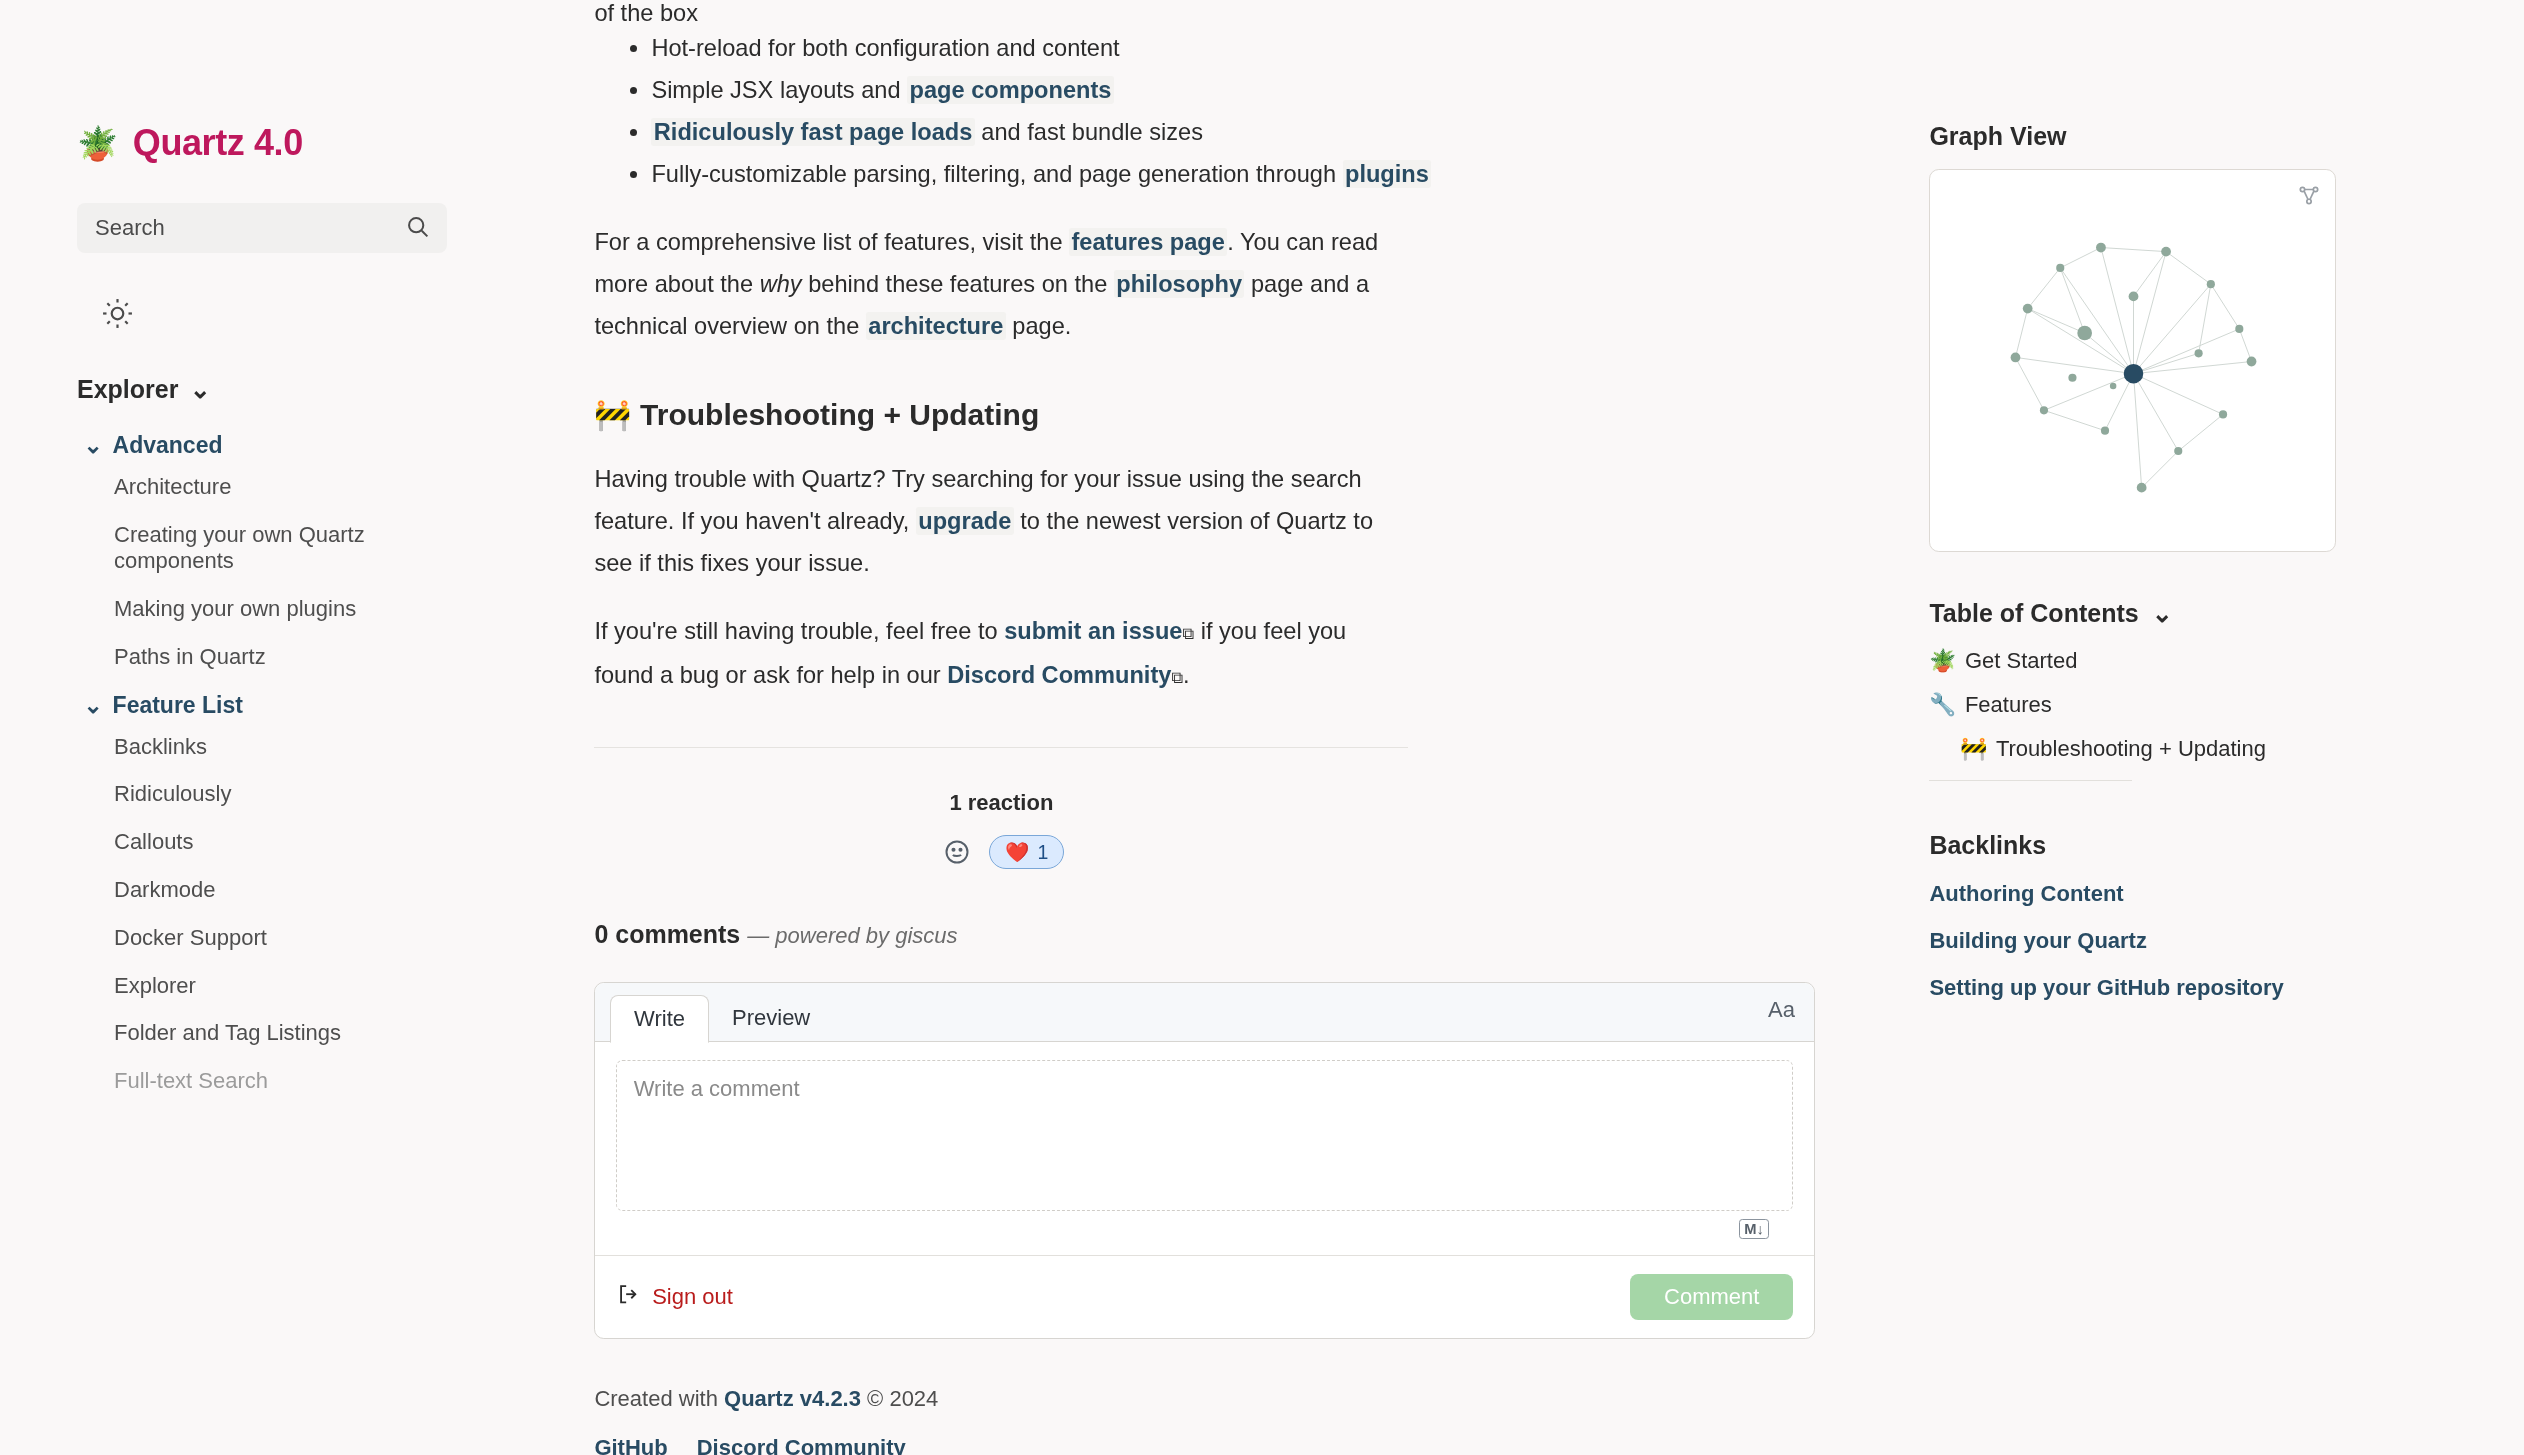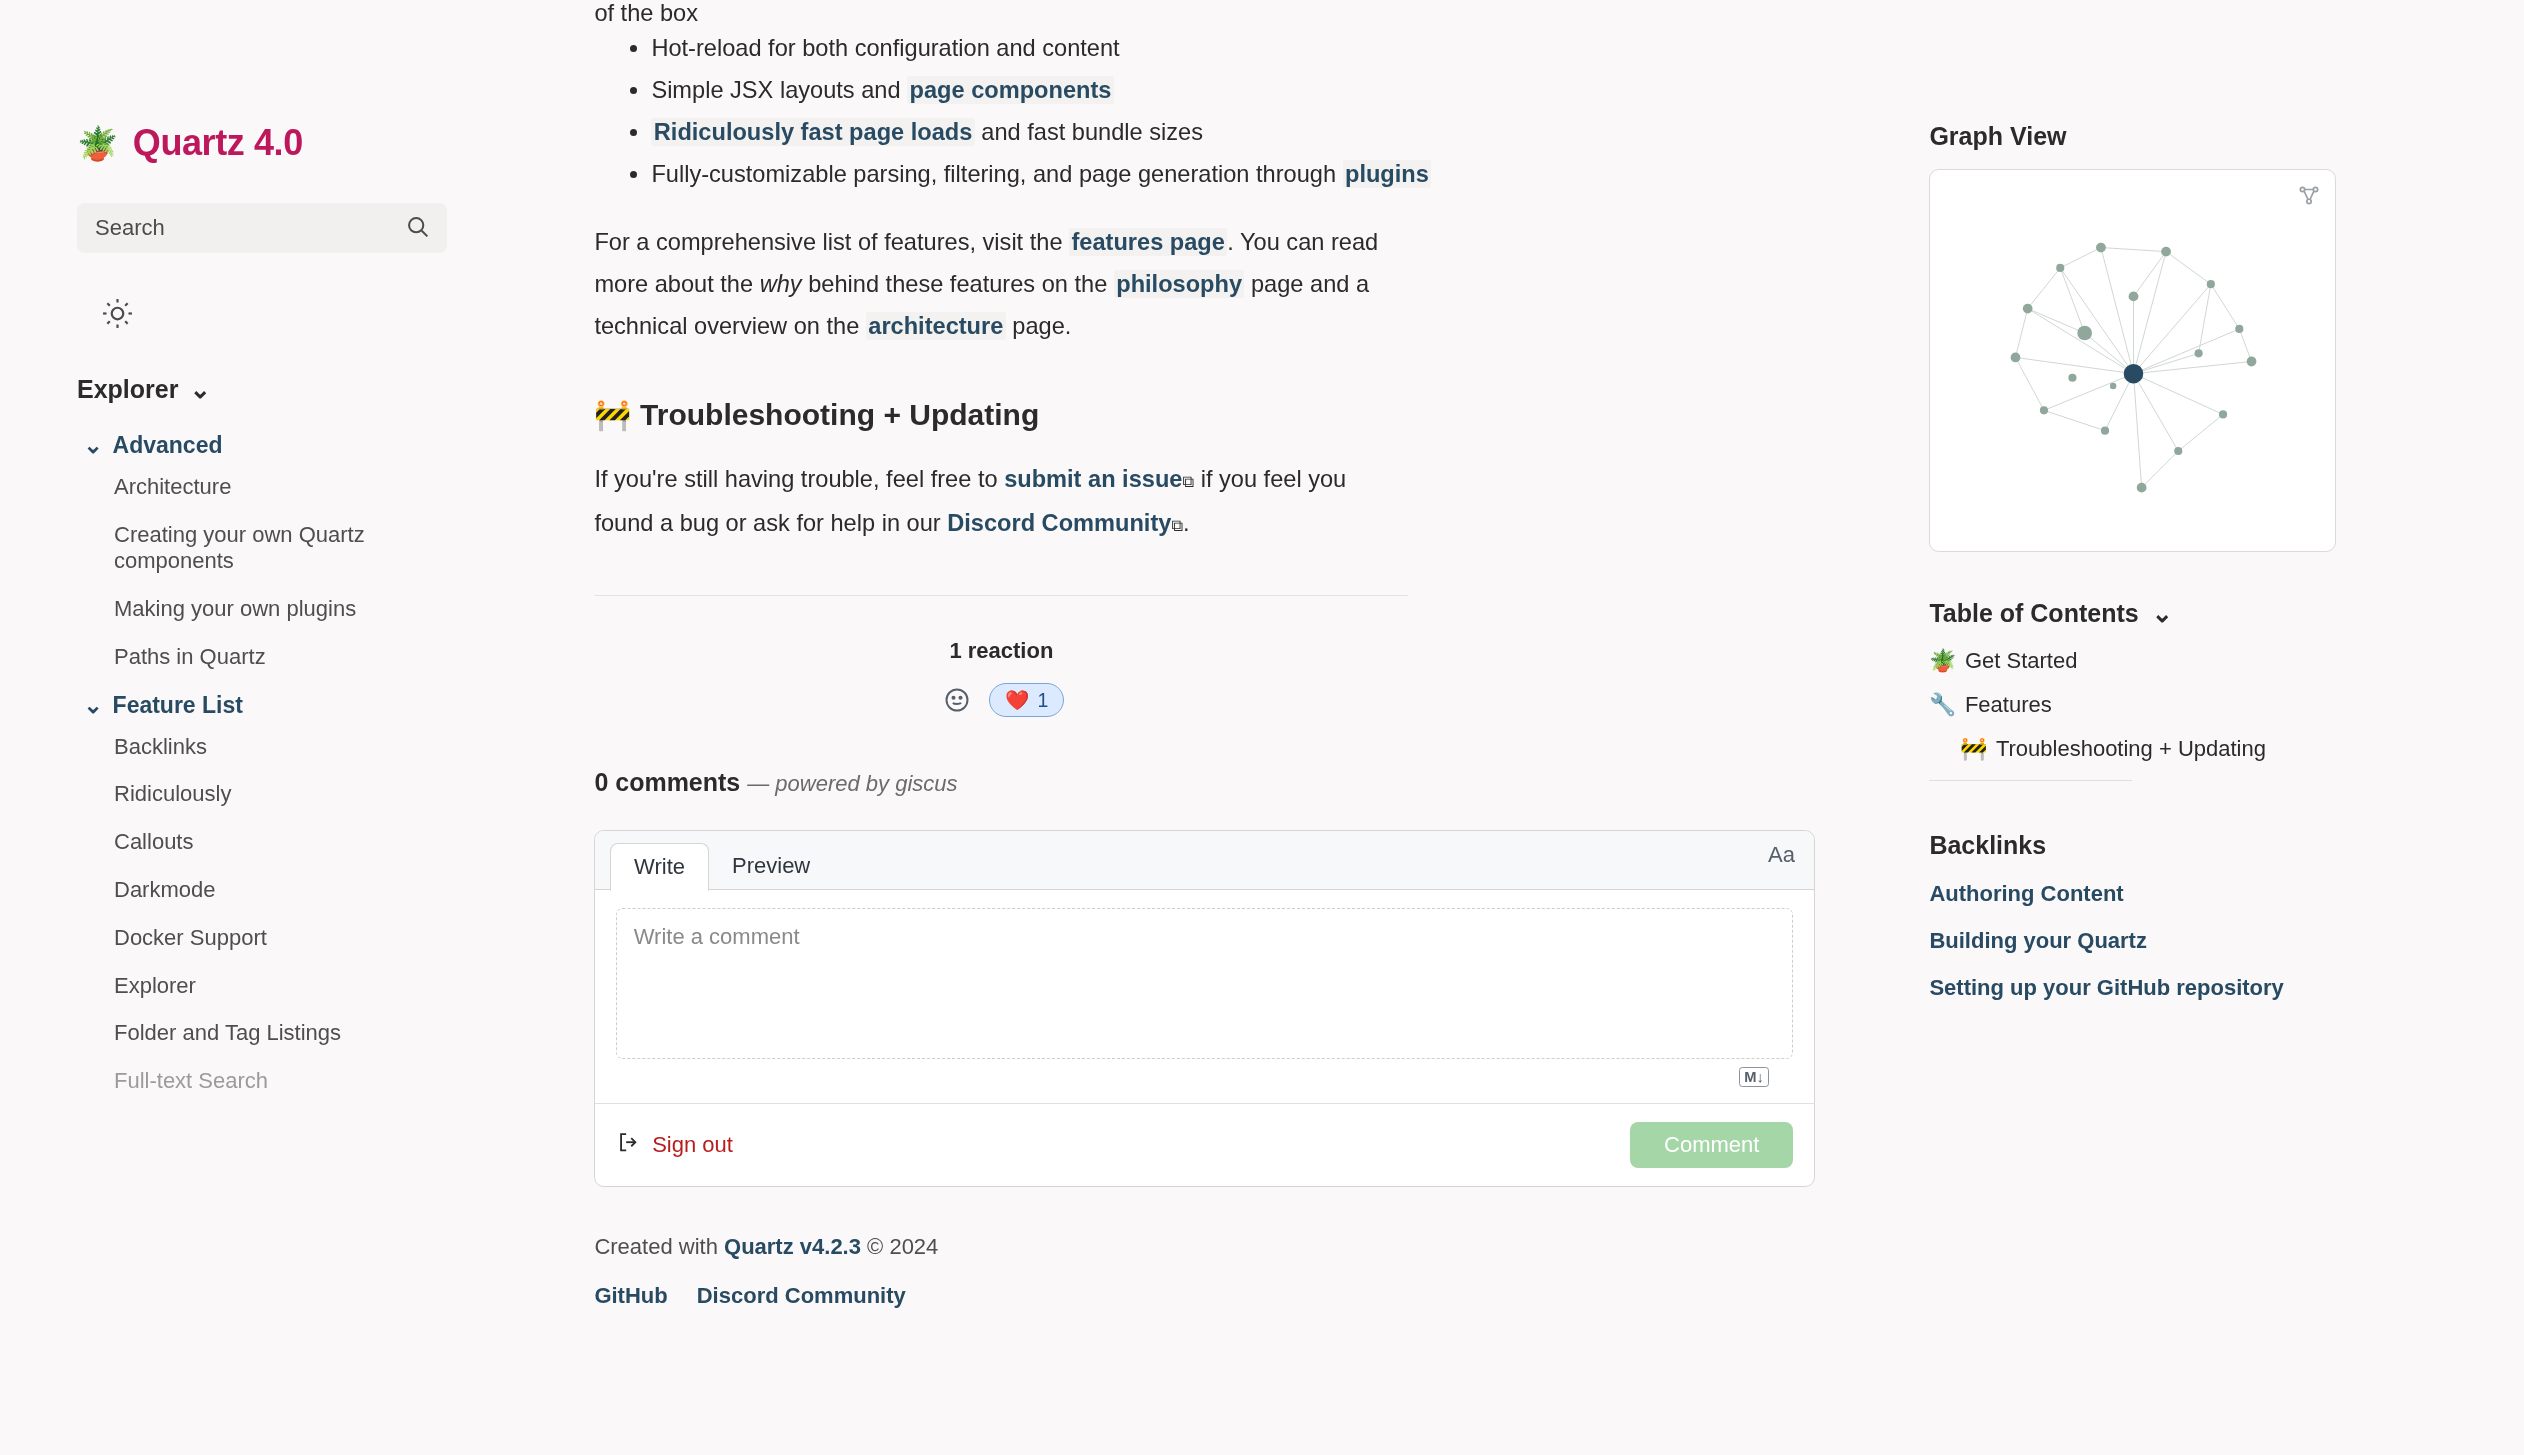--- a/index.html
+++ b/index.html
@@ -178,21 +178,21 @@
 
   .giscus-box {
     margin-top: 33px;
     width: 1221px;
     border: 1.6px solid #d7d5d1;
     border-radius: 9.8px;
     background: #ffffff;
   }
   .tabs-row {
     display: flex;
-    align-items: flex-start;
+    align-items: center;
     justify-content: space-between;
     border-bottom: 1.6px solid #d7d5d1;
     background: #f6f8fa;
     border-radius: 9.8px 9.8px 0 0;
     padding: 11.4px 19.5px 0 14.7px;
     height: 59px;
   }
   .tabs { display: flex; align-items: flex-end; gap: 0; height: 100%; }
   .tab {
     font-size: 22px;
@@ -388,20 +388,23 @@
         <span>Fully-customizable parsing, filtering, and page generation through </span><a class="ilink" href="#">plugins</a>
       </li>
     </ul>
 
     <p class="para">
       <span>For a comprehensive list of features, visit the </span><a class="ilink" href="#">features page</a><span>. You can read more about the </span><em>why</em><span> behind these features on the </span><a class="ilink" href="#">philosophy</a><span> page and a technical overview on the </span><a class="ilink" href="#">architecture</a><span> page.</span>
     </p>
 
     <h2 class="sect">🚧 Troubleshooting + Updating</h2>
 
+    <p class="para">
+      <span>Having trouble with Quartz? Try searching for your issue using the search feature. If you haven't already, </span><a class="ilink" href="#">upgrade</a><span> to the newest version of Quartz to see if this fixes your issue.</span>
+    </p>
 
     <p class="para">
       <span>If you're still having trouble, feel free to </span><a class="plain" href="#">submit an issue</a><span class="ext-arrow">⧉</span><span> if you feel you found a bug or ask for help in our </span><a class="plain" href="#">Discord Community</a><span class="ext-arrow">⧉</span><span>.</span>
     </p>
 
     <hr class="sep">
 
     <div class="reaction-wrap">
       <div class="reaction-count">1 reaction</div>
       <div class="reaction-row">

